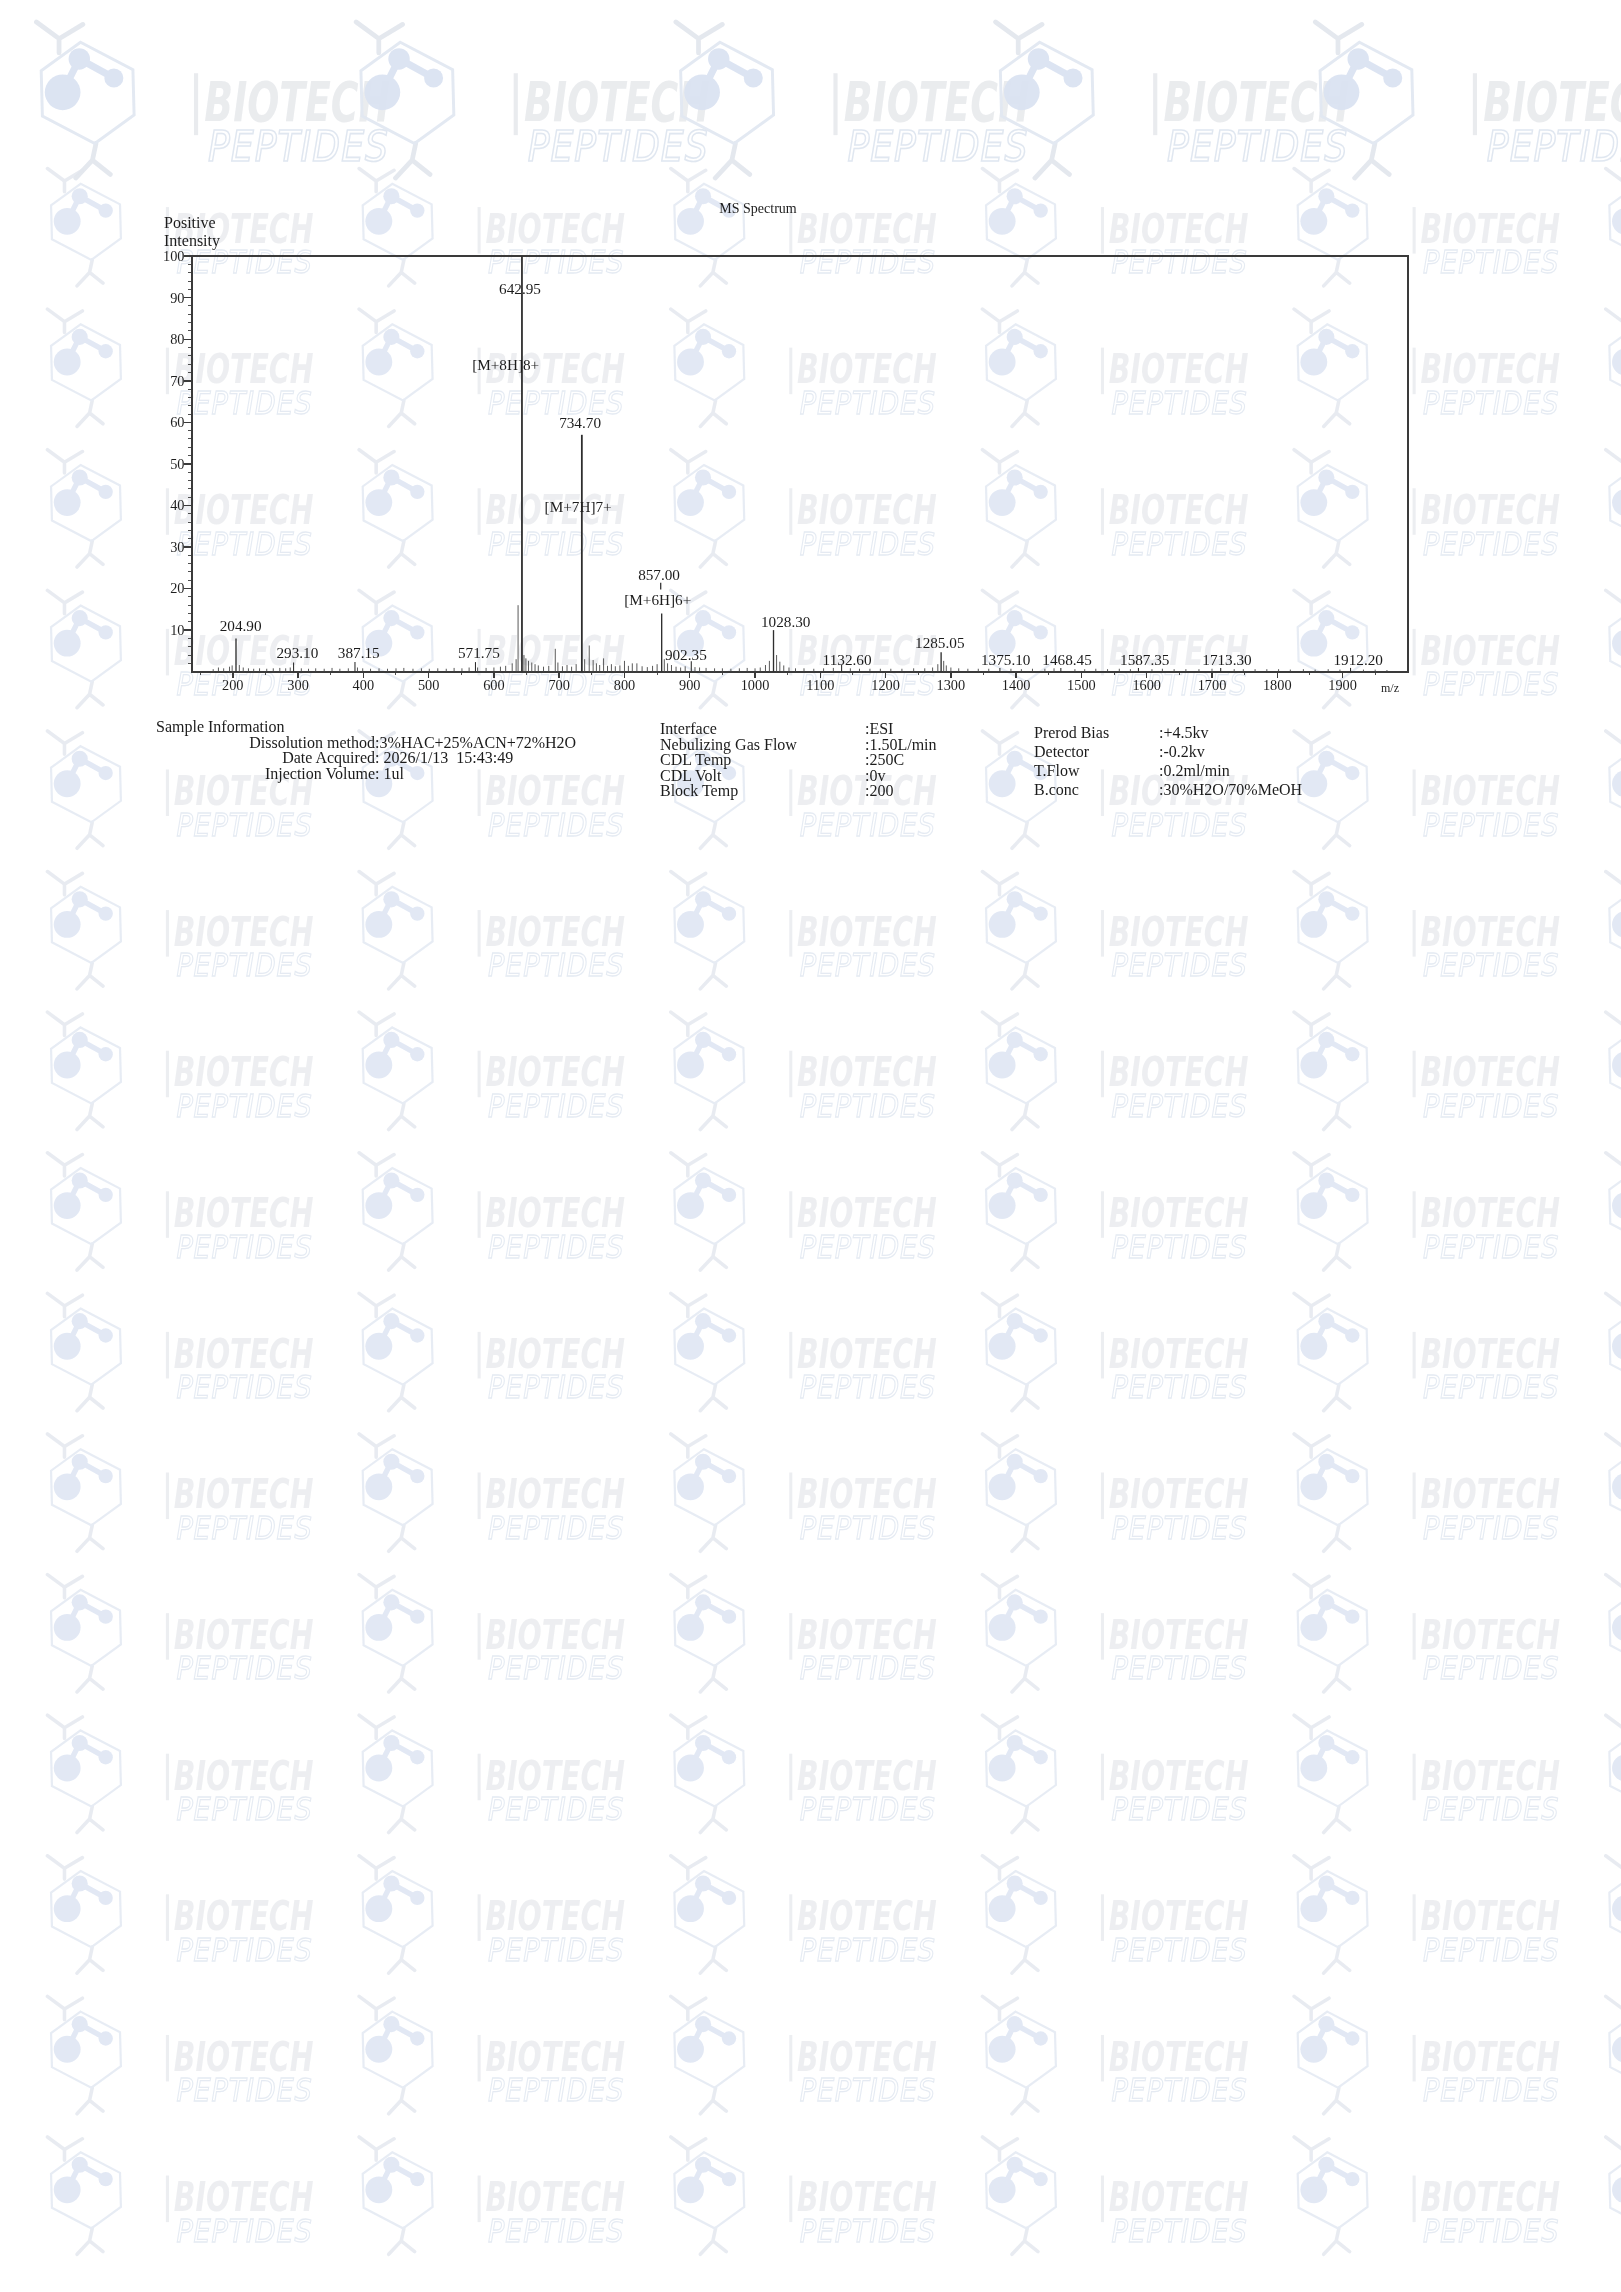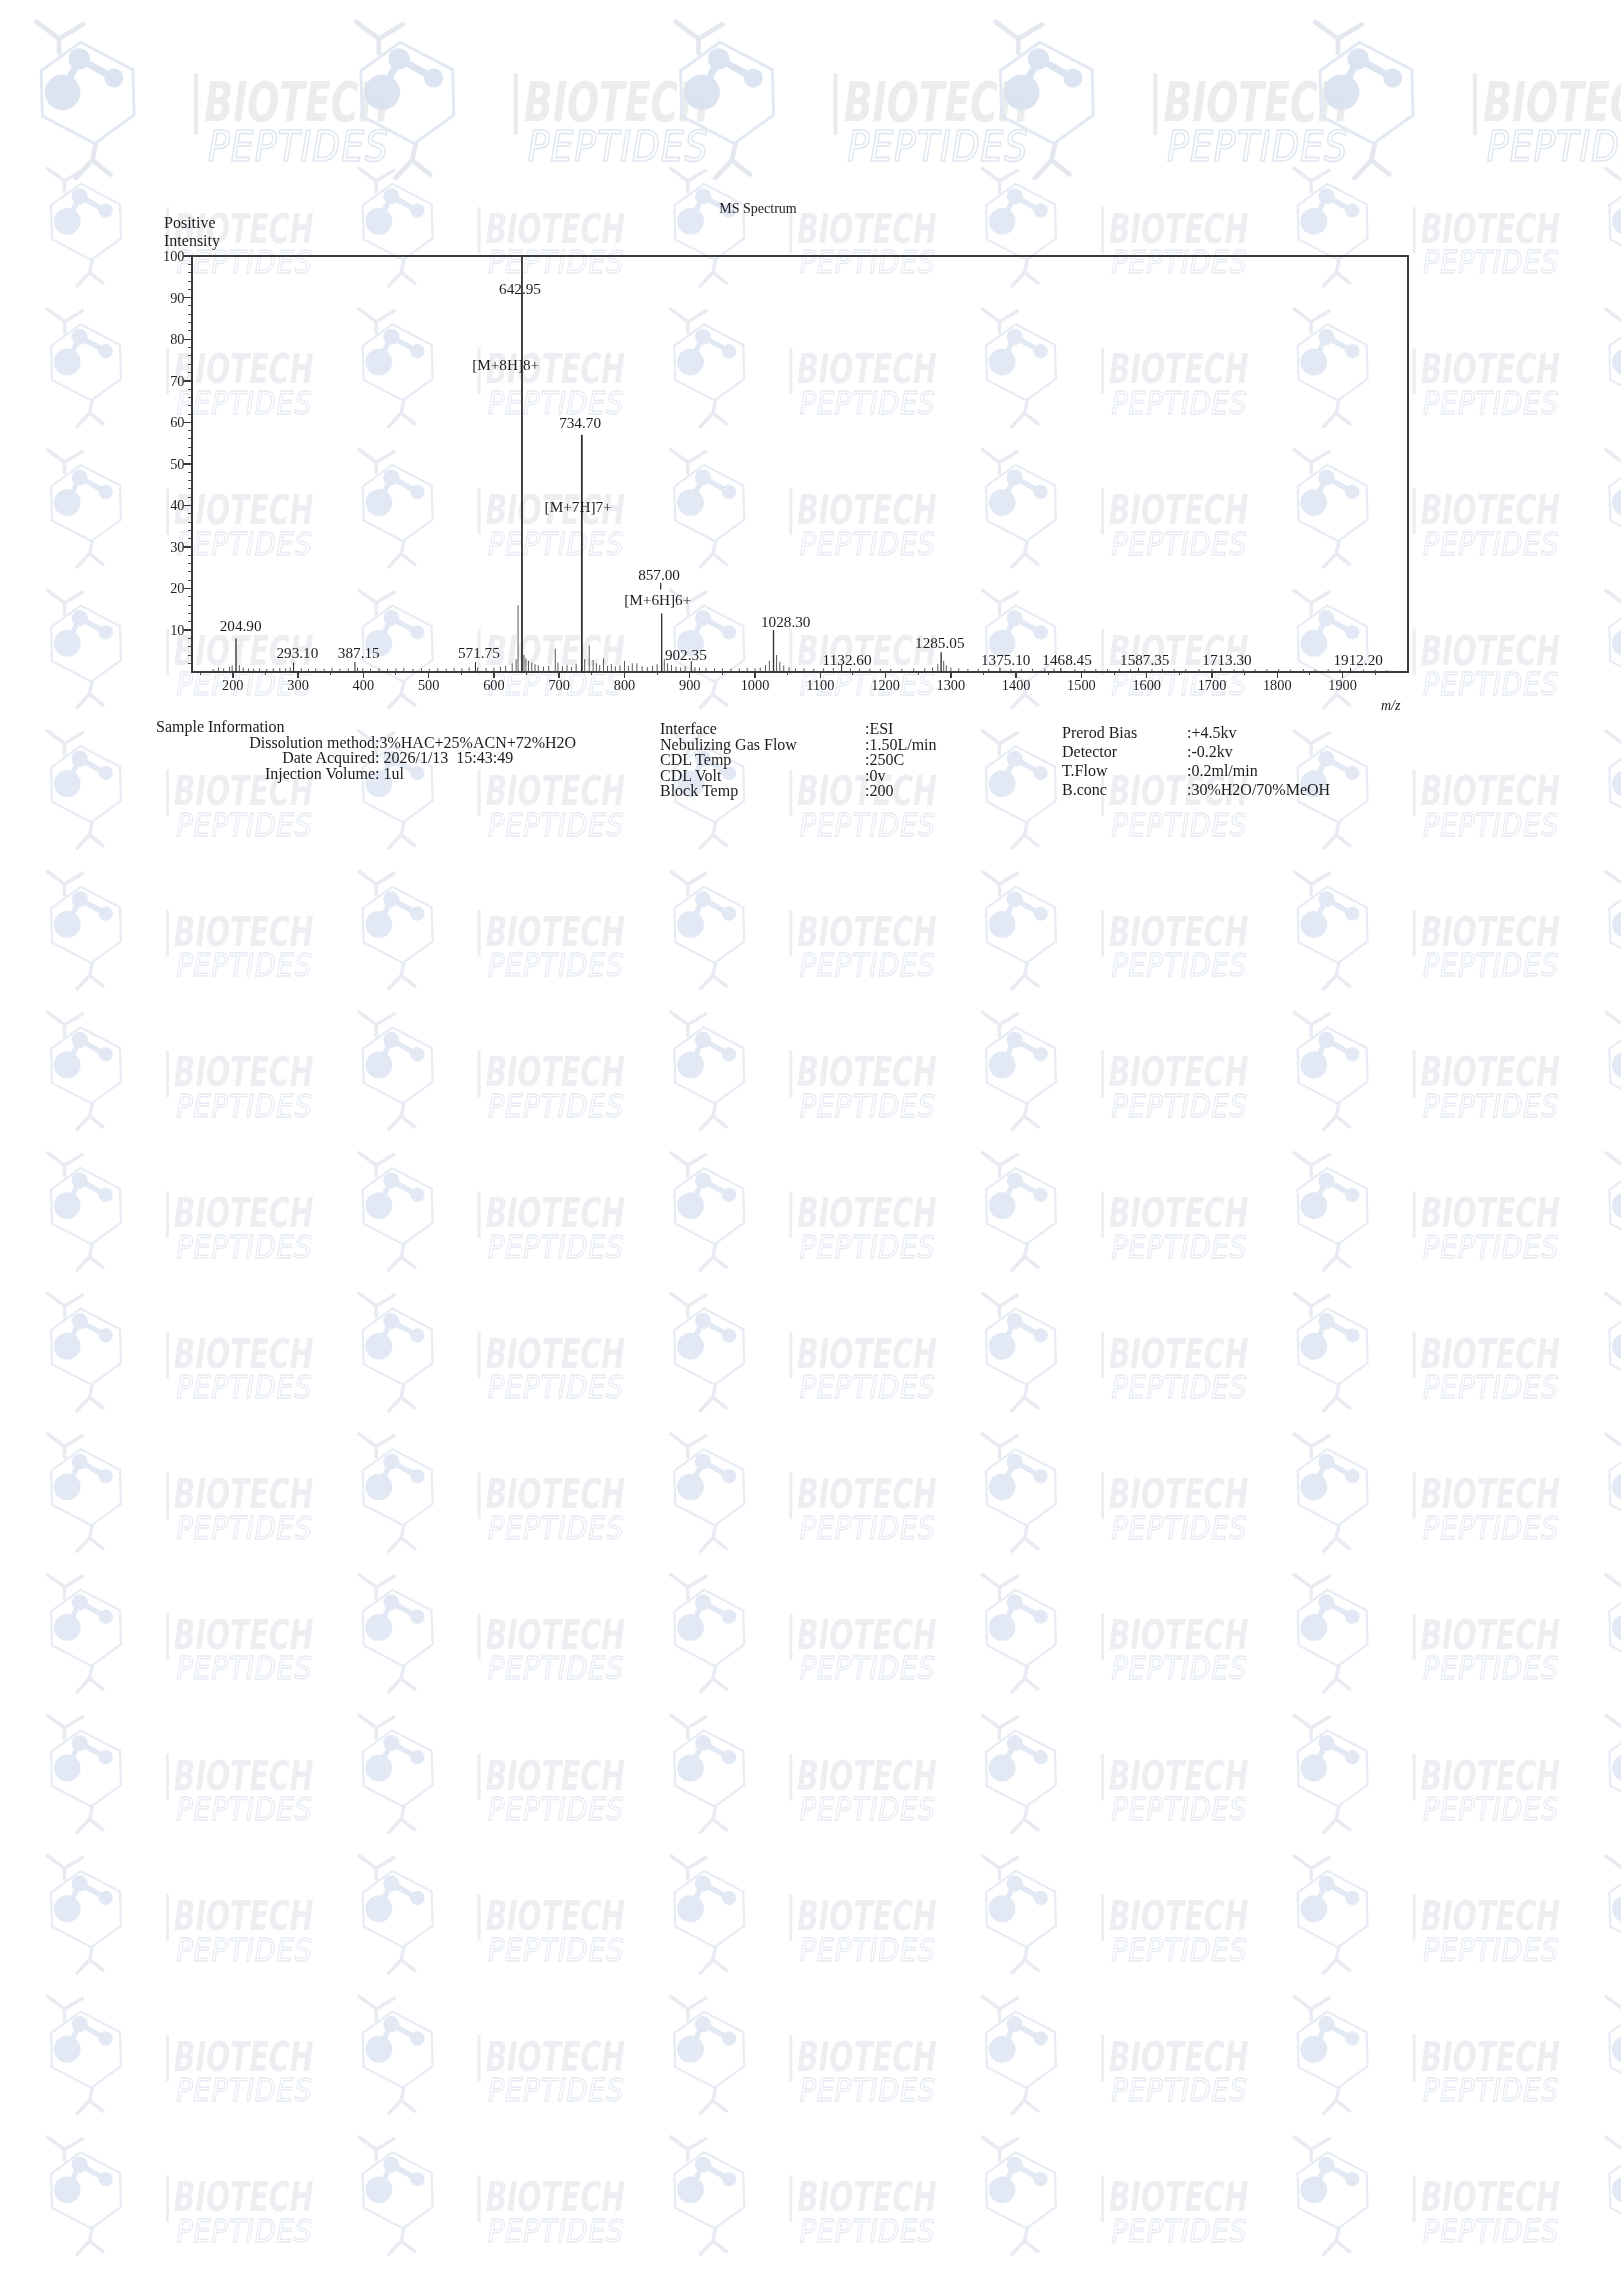--- a/index.html
+++ b/index.html
@@ -14,29 +14,29 @@
   .wm-mol{fill:#dbe3f2;}
   .wm-bracket{stroke:#e8eaee;stroke-width:3.5;}
   .wm-biotech{fill:#e9ebee;font-family:"DejaVu Sans",sans-serif;font-style:italic;font-weight:700;font-size:46px;}
   .wm-peptides{fill:none;stroke:#dfe6f0;stroke-width:1.4;font-family:"DejaVu Sans",sans-serif;font-style:italic;font-weight:400;font-size:36px;letter-spacing:1px;}
   .wm-top{opacity:.95;}
   .wm-body{opacity:.8;}
 
   .chart-title{position:absolute;left:656px;top:201px;width:204px;text-align:center;
                font-size:14px;white-space:nowrap;}
   .yaxis-title{position:absolute;left:164px;top:214px;font-size:16px;line-height:18px;}
-  .xaxis-title{position:absolute;left:1381px;top:698px;font-size:14px;font-style:italic;}
+  .xaxis-title{position:absolute;left:1381px;top:681px;font-size:12px;}
 
   .info-block{position:absolute;font-size:16px;}
   .info-row{display:flex;white-space:pre;}
   #sample-info{left:156px;top:719px;line-height:15.5px;}
   #sample-info .lbl{width:219px;text-align:right;}
   #interface-info{left:660px;top:721px;line-height:15.5px;}
   #interface-info .lbl{width:205px;}
-  #instrument-info{left:1034px;top:723px;line-height:19px;margin-left:28px;}
+  #instrument-info{left:1034px;top:723px;line-height:19px;}
   #instrument-info .lbl{width:125px;}
 
   .results-table{position:absolute;left:206px;top:898px;width:512px;height:152px;
                  border:2.7px solid #141414;display:grid;
                  grid-template-columns:246px 1fr;grid-template-rows:repeat(3,1fr);
                  font-size:18px;background:transparent;}
   .rt-cell{display:flex;align-items:center;}
   .rt-lbl{border-right:1.8px solid #141414;padding-left:30px;}
   .rt-val{padding-left:41px;}
   .rt-mid{border-top:1.8px solid #141414;}

